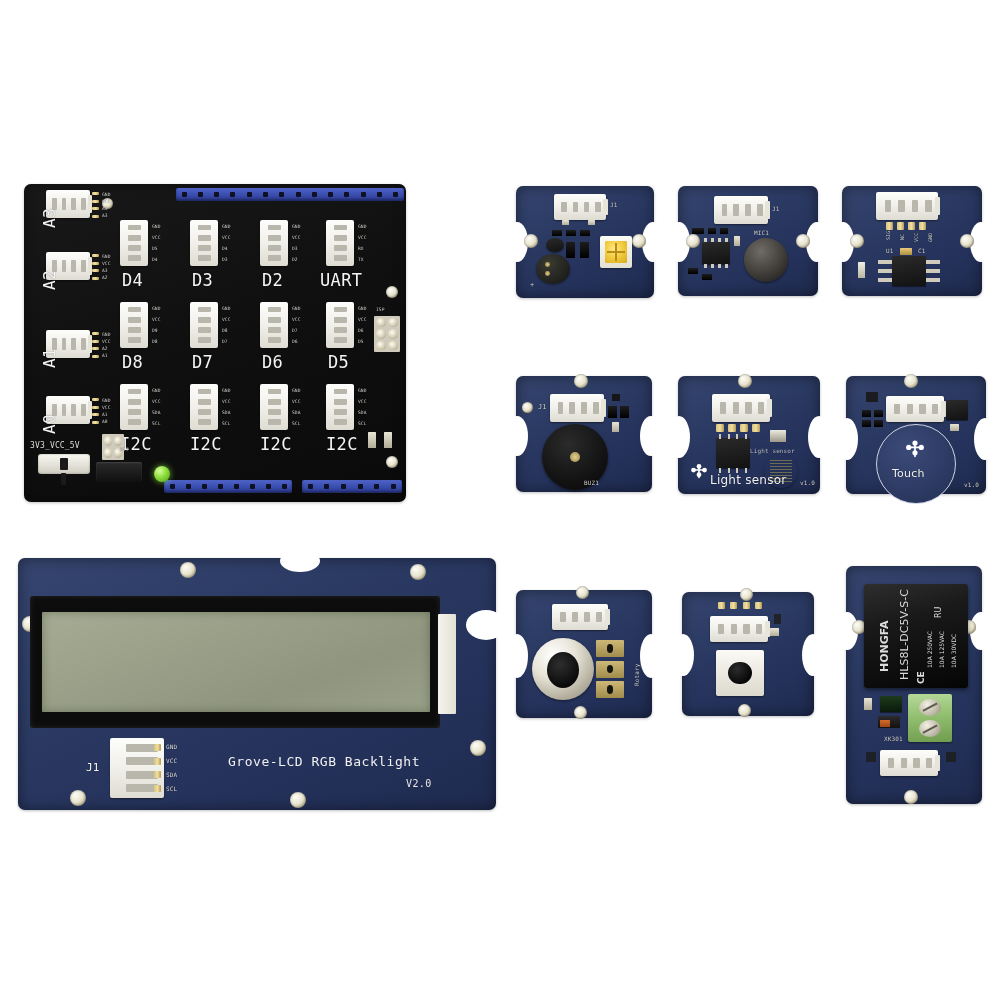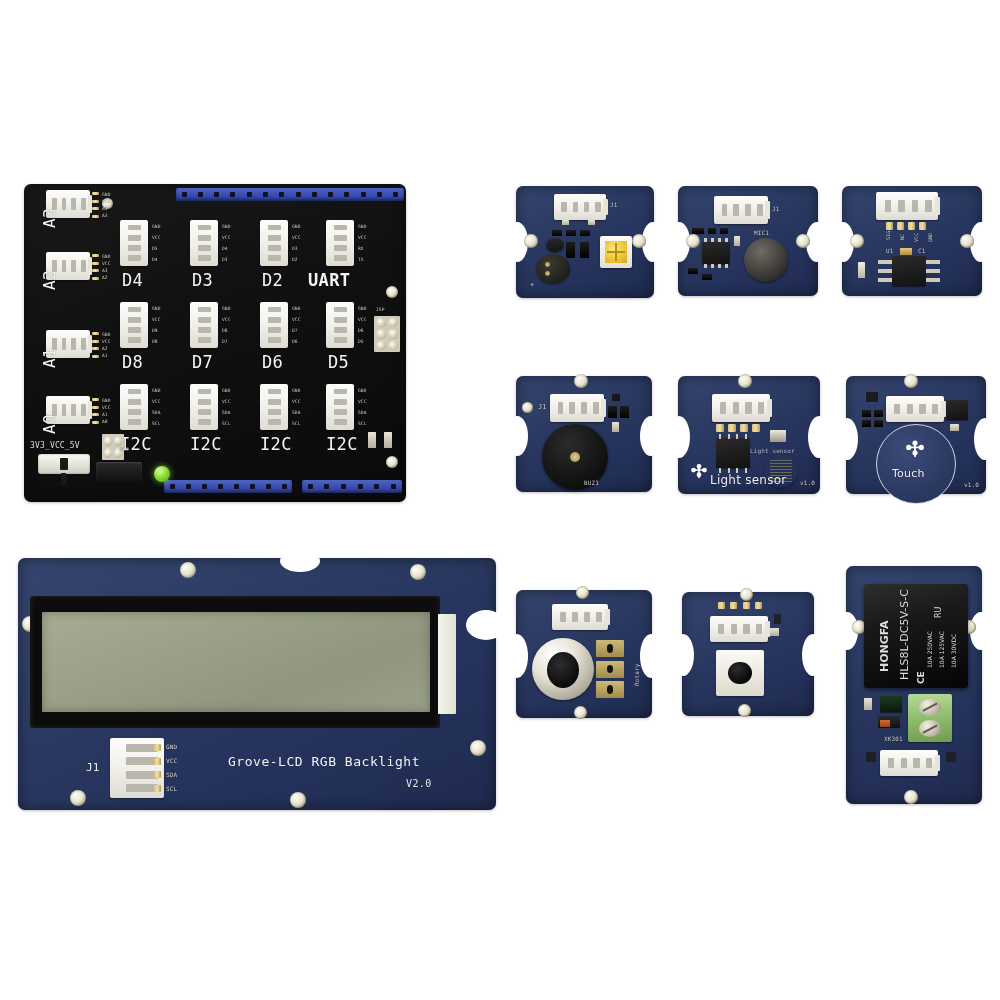--- a/index.html
+++ b/index.html
@@ -316,21 +316,21 @@
         <i style="width:100%;height:16%;"></i>
           <i style="width:100%;height:16%;"></i>
           <i style="width:100%;height:16%;"></i>
           <i style="width:100%;height:16%;"></i>
       </div>
     </div>
     <div class="silk xs" style="left:334px;top:41px;">GND</div>
     <div class="silk xs" style="left:334px;top:52px;">VCC</div>
     <div class="silk xs" style="left:334px;top:63px;">RX</div>
     <div class="silk xs" style="left:334px;top:74px;">TX</div>
-    <div class="silk" style="left:284px;top:88px;font-size:17px;font-weight:bold;">UART</div>
+    <div class="silk" style="left:296px;top:88px;font-size:17px;">UART</div>
 
     <div class="conn" style="left:96px;top:118px;width:28px;height:46px;">
       <div class="slots" style="left:28%;right:26%;top:10%;height:80%;flex-direction:column;">
         <i style="width:100%;height:16%;"></i>
           <i style="width:100%;height:16%;"></i>
           <i style="width:100%;height:16%;"></i>
           <i style="width:100%;height:16%;"></i>
       </div>
     </div>
     <div class="silk xs" style="left:128px;top:123px;">GND</div>

